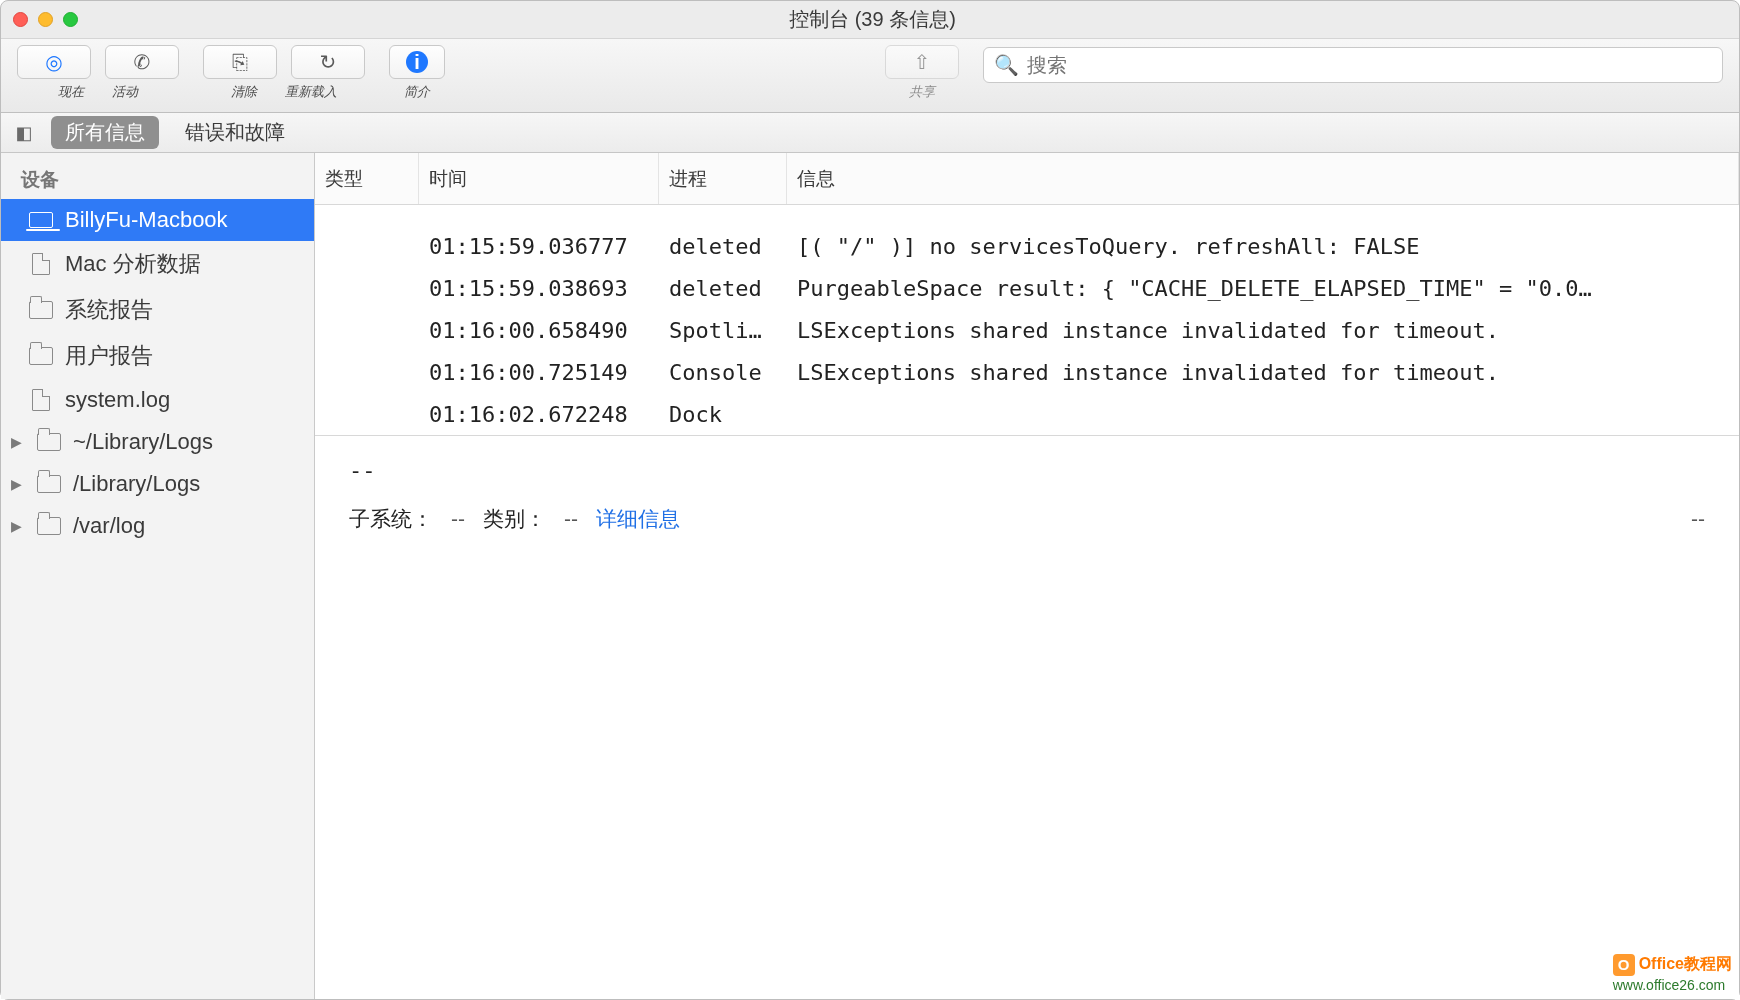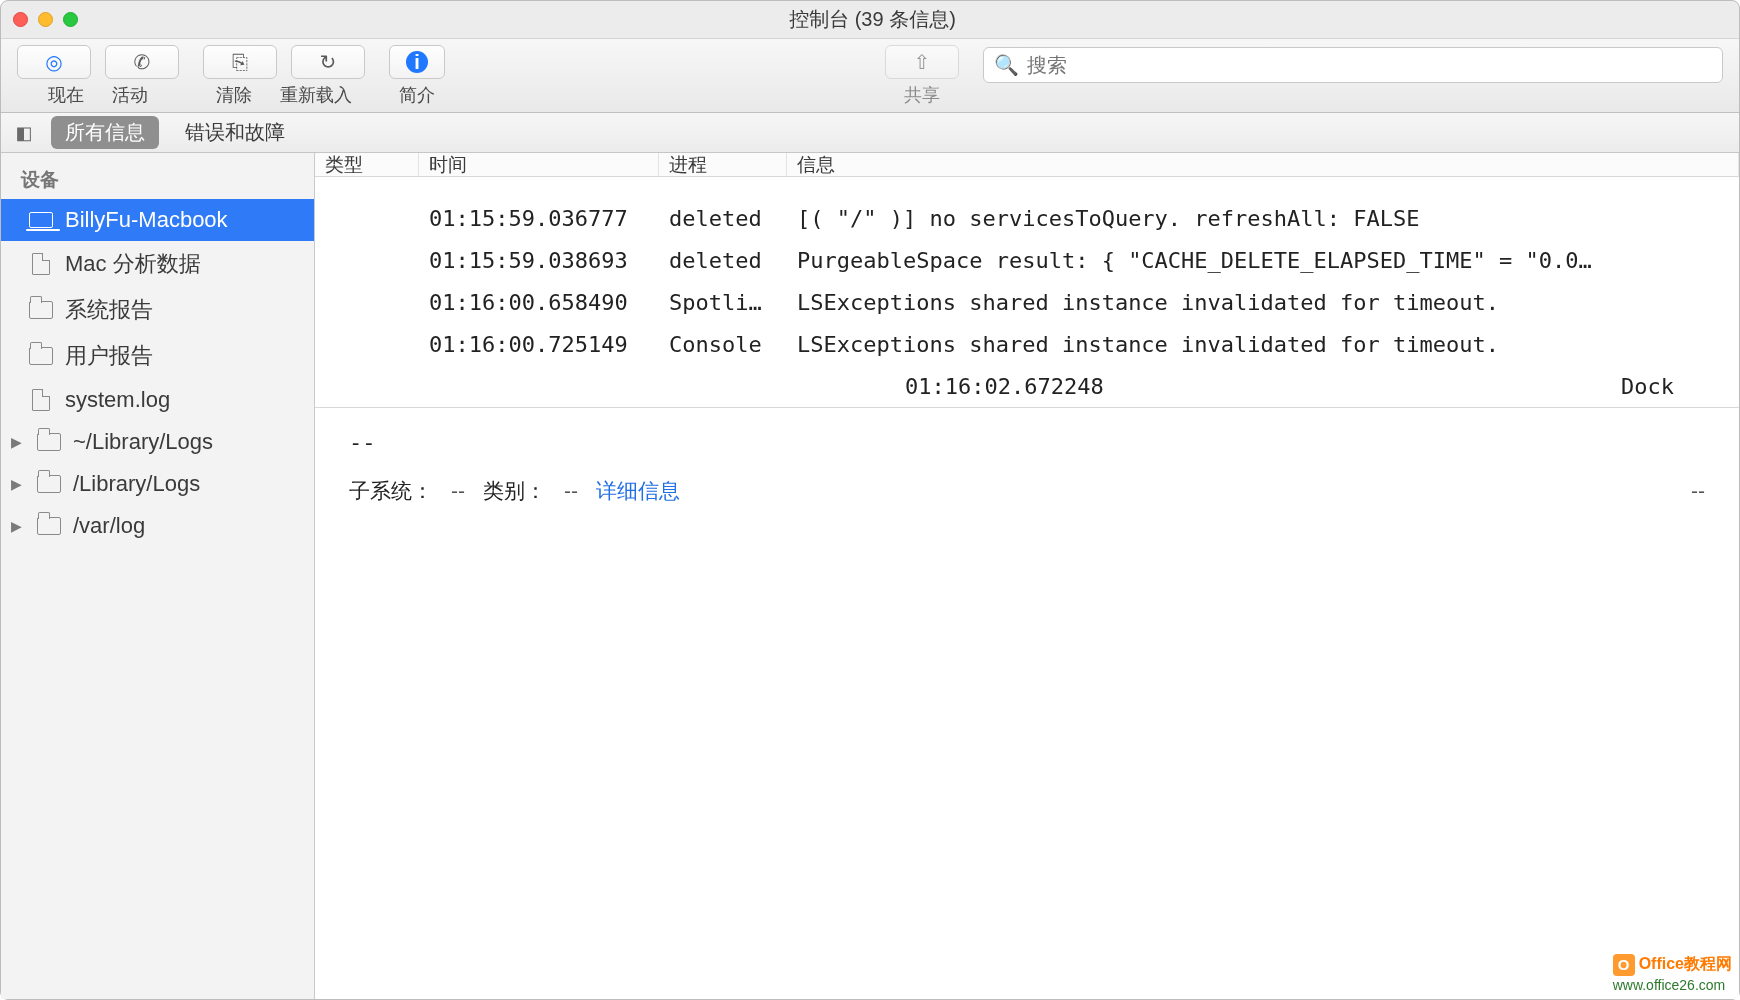--- a/index.html
+++ b/index.html
@@ -12,21 +12,21 @@
   .dot.red { background: #ff5f57; border:1px solid #e24640;}
   .dot.yellow { background: #febc2e; border:1px solid #e1a126;}
   .dot.green { background: #28c840; border:1px solid #1faf31;}
   .title { flex: 1; text-align: center; font-size: 20px; color: #3a3a3a; font-weight: 500; }
   
   .toolbar { height: 74px; display: flex; align-items: flex-start; padding: 6px 16px 0 16px; gap: 24px; border-bottom: 1px solid #bfbfbf; background: linear-gradient(#f7f7f7,#e9e9e9); }
   .tgroup { display: flex; flex-direction: column; align-items: center; gap: 4px; }
   .btnrow { display: flex; gap: 14px; }
   .tbtn { width: 74px; height: 34px; background: linear-gradient(#fefefe,#f3f3f3); border: 1px solid #c9c9c9; border-radius: 6px; display: flex; align-items: center; justify-content: center; font-size: 20px; color: #5a5a5a; }
   .tbtn.small { width: 56px; }
-  .tlabel { font-size: 18px; color: #4a4a4a; }
+  .tlabel { font-size: 13px; color: #4a4a4a; font-style: italic; }
   .tlabel.pair { display:flex; gap: 28px; }
   .spacer { flex: 1; }
   .searchbox { display:flex; align-items:center; width: 740px; height: 36px; background: #fff; border: 1px solid #c9c9c9; border-radius: 6px; padding: 0 10px; gap: 8px; color:#8e8e8e; font-size: 20px; margin-top:2px;}
   .searchbox input { border: none; outline: none; flex:1; font-size: 20px; color:#333; background:transparent;}
   
   .filterbar { height: 40px; display:flex; align-items:center; padding: 0 8px; gap: 12px; background: linear-gradient(#f6f6f6,#ececec); border-bottom:1px solid #c6c6c6;}
   .sidebar-toggle { width:30px; height:24px; display:flex; align-items:center; justify-content:center; color:#6a6a6a; font-size:18px; }
   .pill { padding: 3px 14px; border-radius: 6px; font-size: 20px; color:#3a3a3a; }
   .pill.active { background:#8f8f8f; color:#fff; }
   
@@ -38,25 +38,25 @@
   .sb-item .tri { width:14px; color:#7a7a7a; font-size:14px; margin-left:-18px; }
   .sb-icon { width:24px; height:20px; display:inline-flex; align-items:center; justify-content:center; }
   .folder { width:24px; height:18px; border:1.5px solid #8a8a8a; border-radius:2px; position:relative; background:#f3f3f3;}
   .folder:before{content:"";position:absolute;top:-6px;left:0;width:10px;height:6px;border:1.5px solid #8a8a8a; border-bottom:none; border-radius:2px 2px 0 0; background:#f3f3f3;}
   .doc { width:18px; height:22px; border:1.5px solid #8a8a8a; border-radius:1px; position:relative; background:#f3f3f3;}
   .doc:before{content:"";position:absolute;top:-1px;right:-1px;width:7px;height:7px;border-left:1.5px solid #8a8a8a;border-bottom:1.5px solid #8a8a8a;background:#f3f3f3;}
   .laptop { width:26px; height:16px; border:1.5px solid #fff; border-radius:2px; position:relative;}
   .laptop:after{content:"";position:absolute;bottom:-4px;left:-4px;width:34px;height:2px;background:#fff;border-radius:1px;}
   
   .main { flex:1; display:flex; flex-direction:column; background:#fff; min-width:0;}
-  .cols { display:flex; height:24px; border-bottom:1px solid #d8d8d8; background:#fbfbfb; font-size:19px; color:#3a3a3a;}
+  .cols { display:flex; height:52px; border-bottom:1px solid #d8d8d8; background:#fbfbfb; font-size:19px; color:#3a3a3a;}
   .cols > div { display:flex; align-items:center; padding:0 10px; border-right:1px solid #e4e4e4;}
   .c-type{width:104px;} .c-time{width:240px;} .c-proc{width:128px;} .c-msg{flex:1; border-right:none;}
   .rows { overflow:hidden; font-family: "SF Mono", Menlo, Consolas, monospace; font-size:22px; color:#222; }
-  .row { display:flex; height:42px; align-items:center; white-space:nowrap;justify-content:space-between;}
+  .row { display:flex; height:42px; align-items:center; white-space:nowrap;}
   .row > div { padding:0 10px; overflow:hidden; text-overflow:ellipsis;}
   .r-type{width:104px;} .r-time{width:240px;} .r-proc{width:128px;} .r-msg{flex:1;}
   .row.cut { height:20px; align-items:flex-end; }
   
   .detail { border-top:1px solid #d8d8d8; padding:22px 34px; font-size:22px; color:#222;}
   .detail .meta { display:flex; align-items:center; gap:18px; font-size:21px; color:#222; margin-top:22px; font-family: -apple-system, Arial; }
   .detail .meta .link { color:#1f6fe5; }
   .detail .meta .dash { color:#555; }
   .detail .right { margin-left:auto; color:#555;}
   

